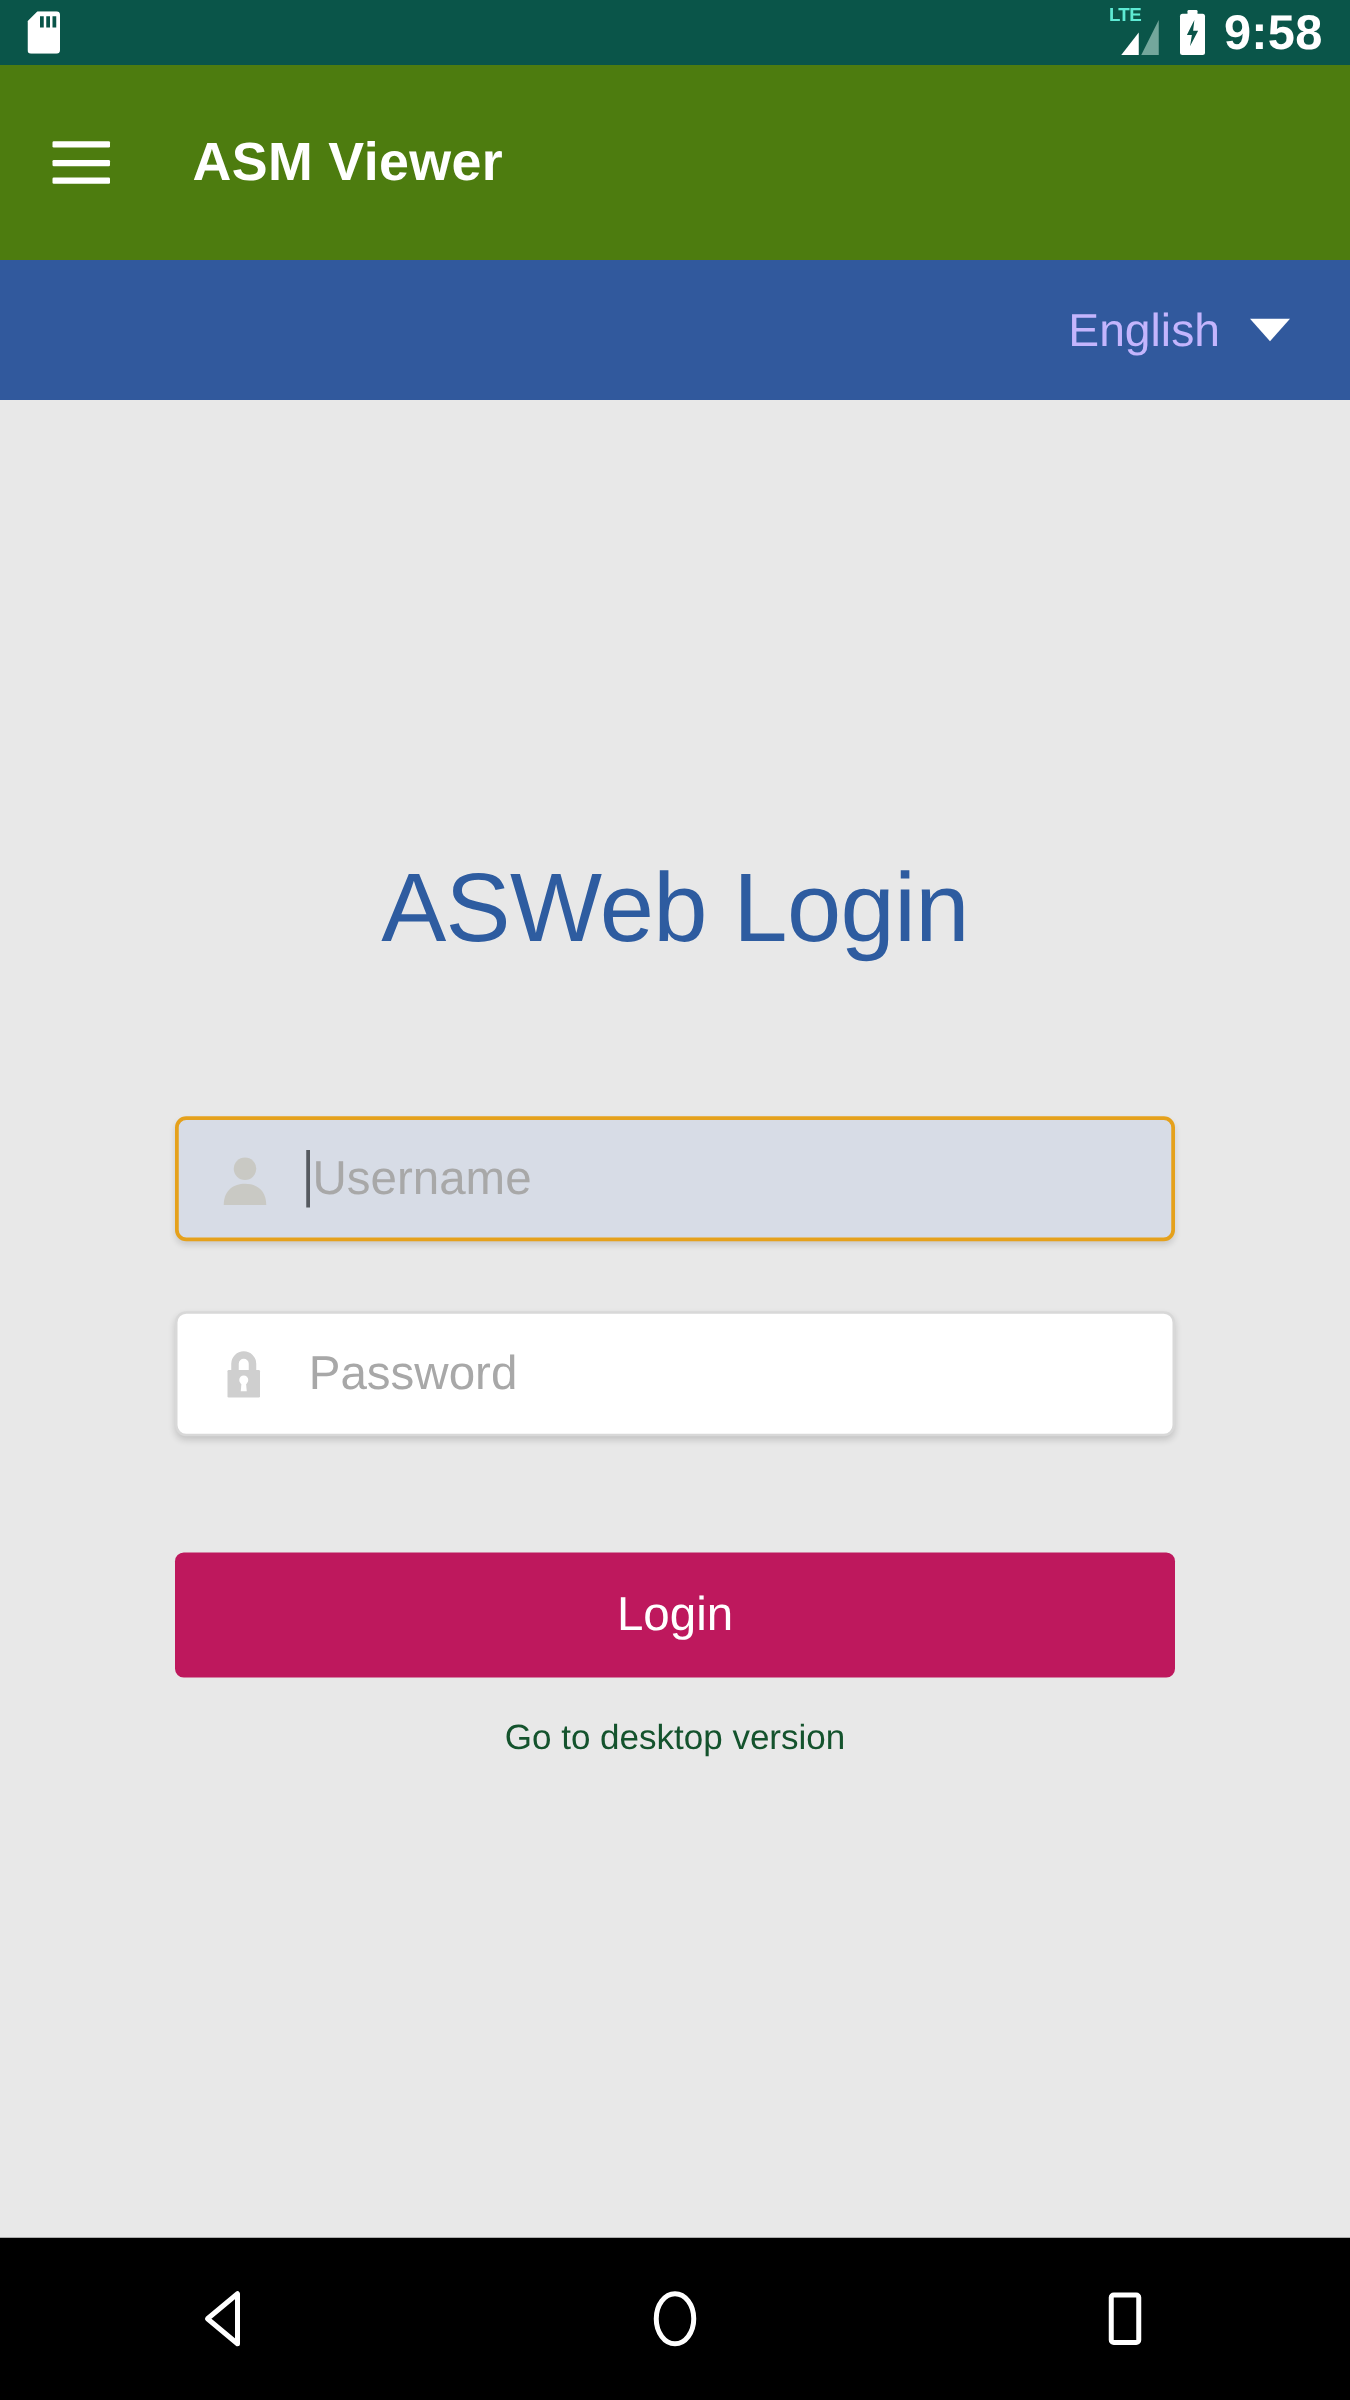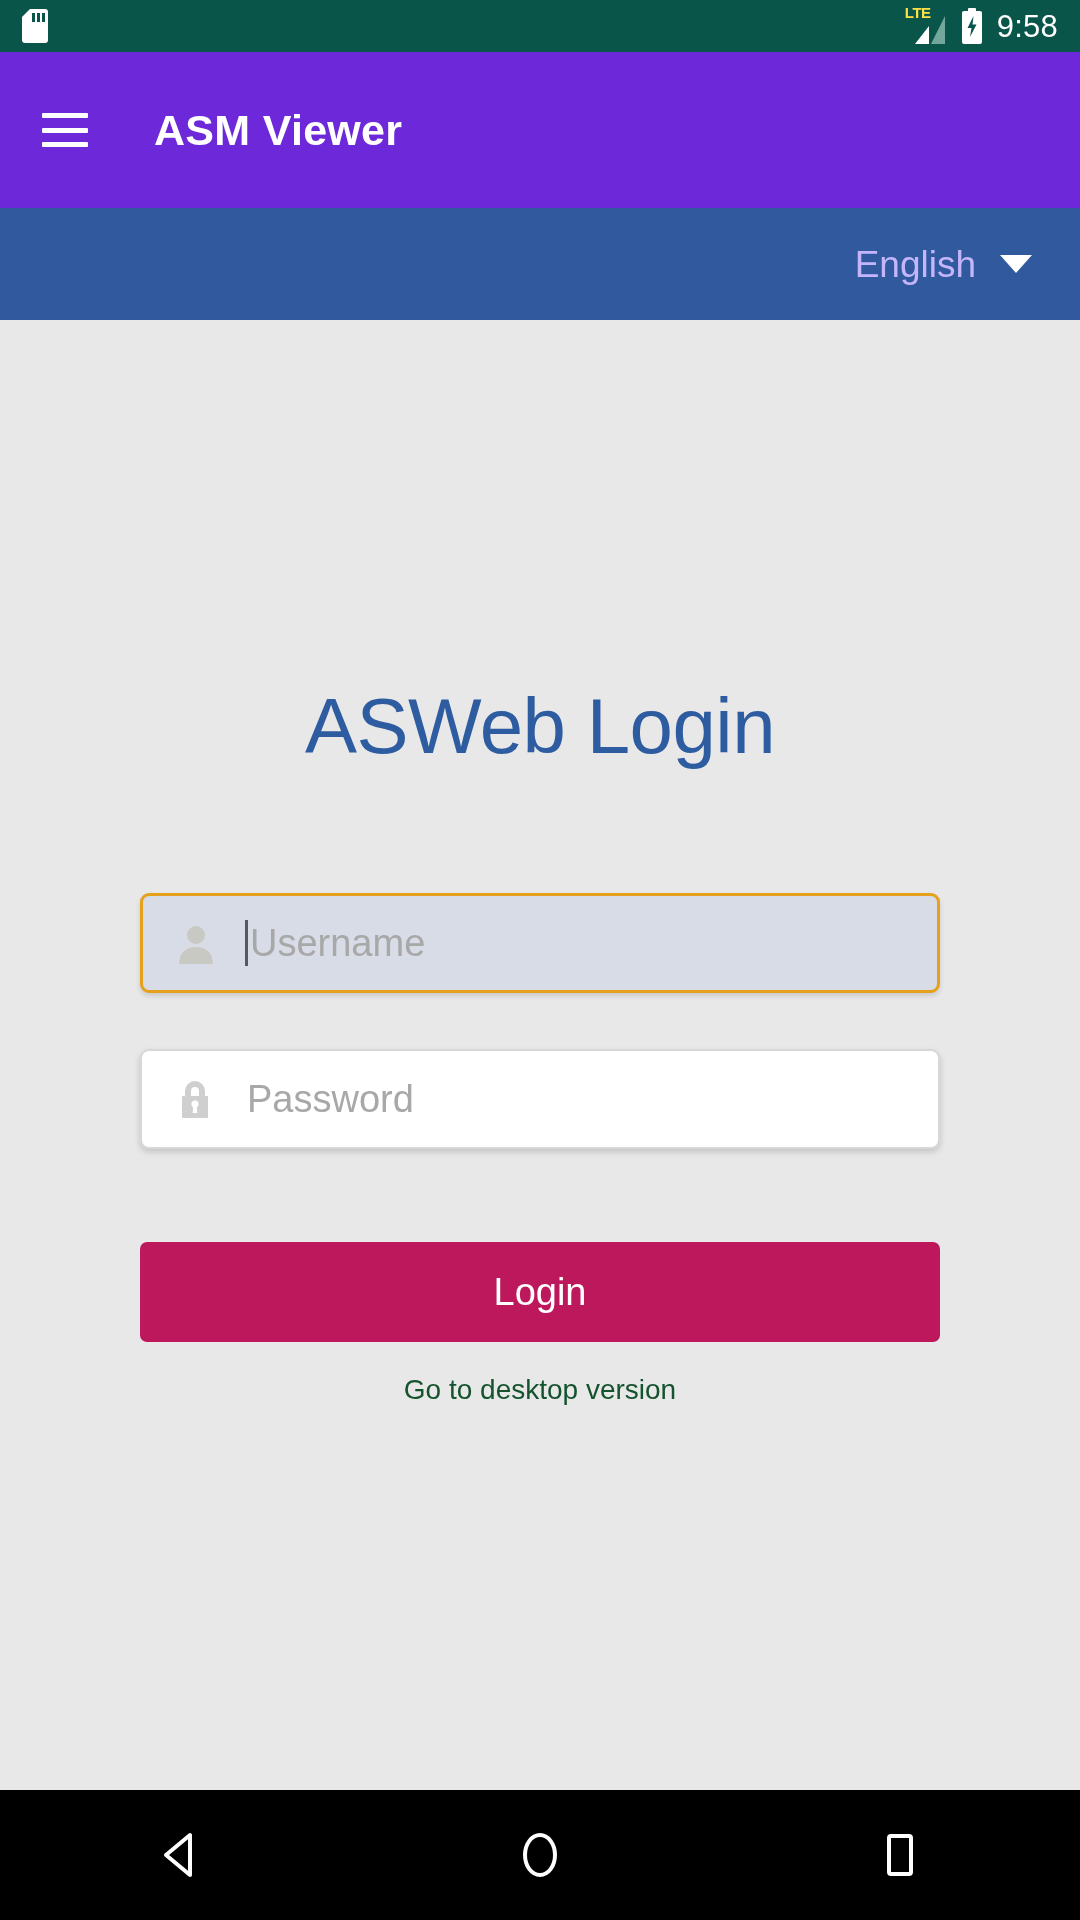--- a/index.html
+++ b/index.html
@@ -56,45 +56,45 @@
     position: relative;
     width: 42px;
     height: 36px;
   }
   .signal-icon .lte-label {
     position: absolute;
     top: -3px;
     left: 0;
     font-size: 15px;
     font-weight: bold;
-    color: #fde047;
+    color: #5eead4;
     letter-spacing: -0.5px;
     line-height: 1;
   }
   .signal-icon svg {
     position: absolute;
     bottom: 0;
     right: 0;
   }
 
   .battery-icon { width: 22px; height: 36px; }
   .battery-icon svg { display: block; }
 
   .status-time {
     color: #ffffff;
-    font-size: 31px;
-    font-weight: normal;
+    font-size: 39px;
+    font-weight: bold;
     line-height: 1;
     letter-spacing: 0.2px;
   }
 
   
   .app-bar {
     height: 156px;
-    background: #6d28d9;
+    background: #4d7c0f;
     display: flex;
     align-items: center;
     flex: 0 0 auto;
     padding-left: 42px;
     box-sizing: border-box;
   }
   .hamburger {
     width: 46px;
     height: 34px;
     display: flex;

